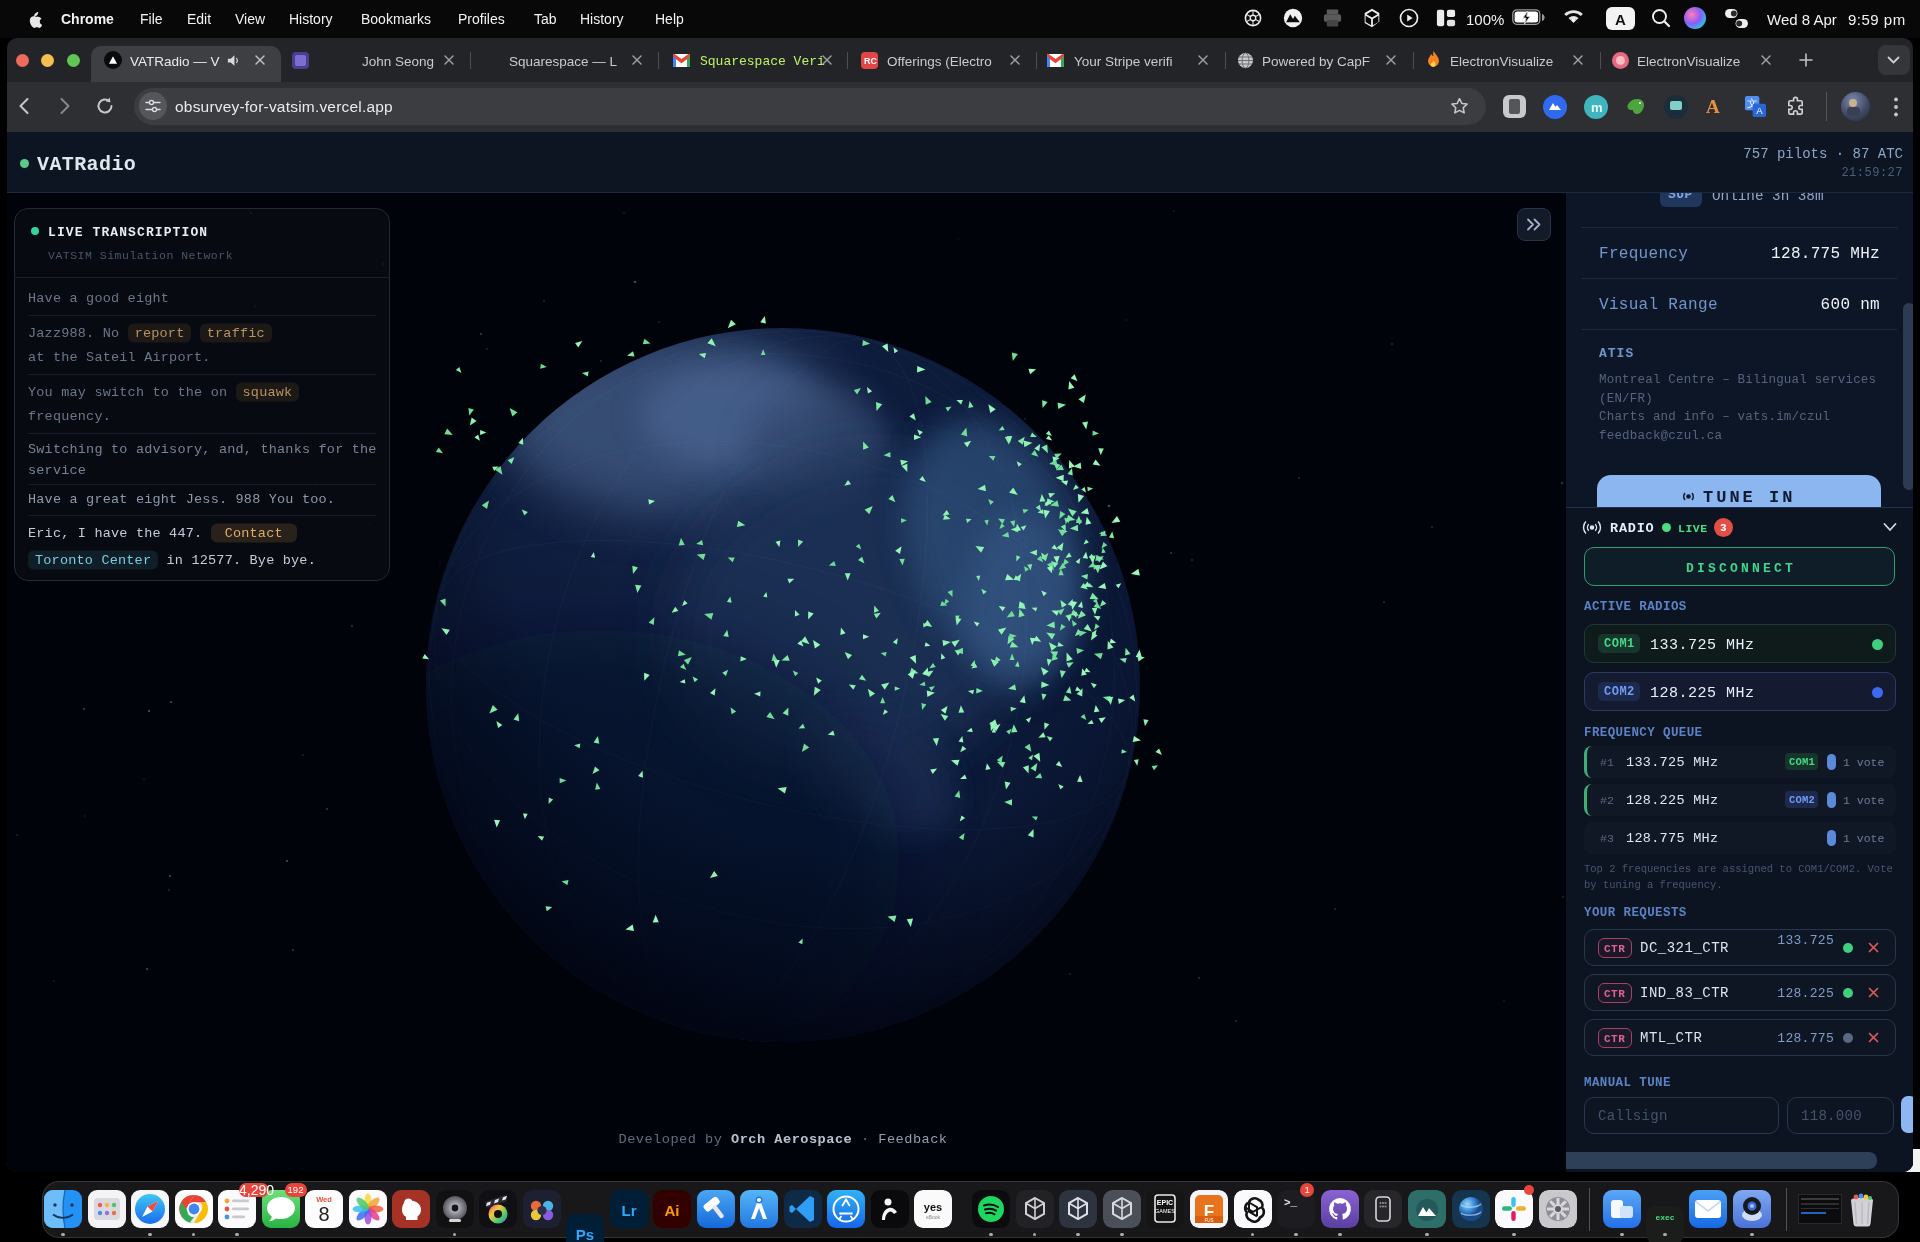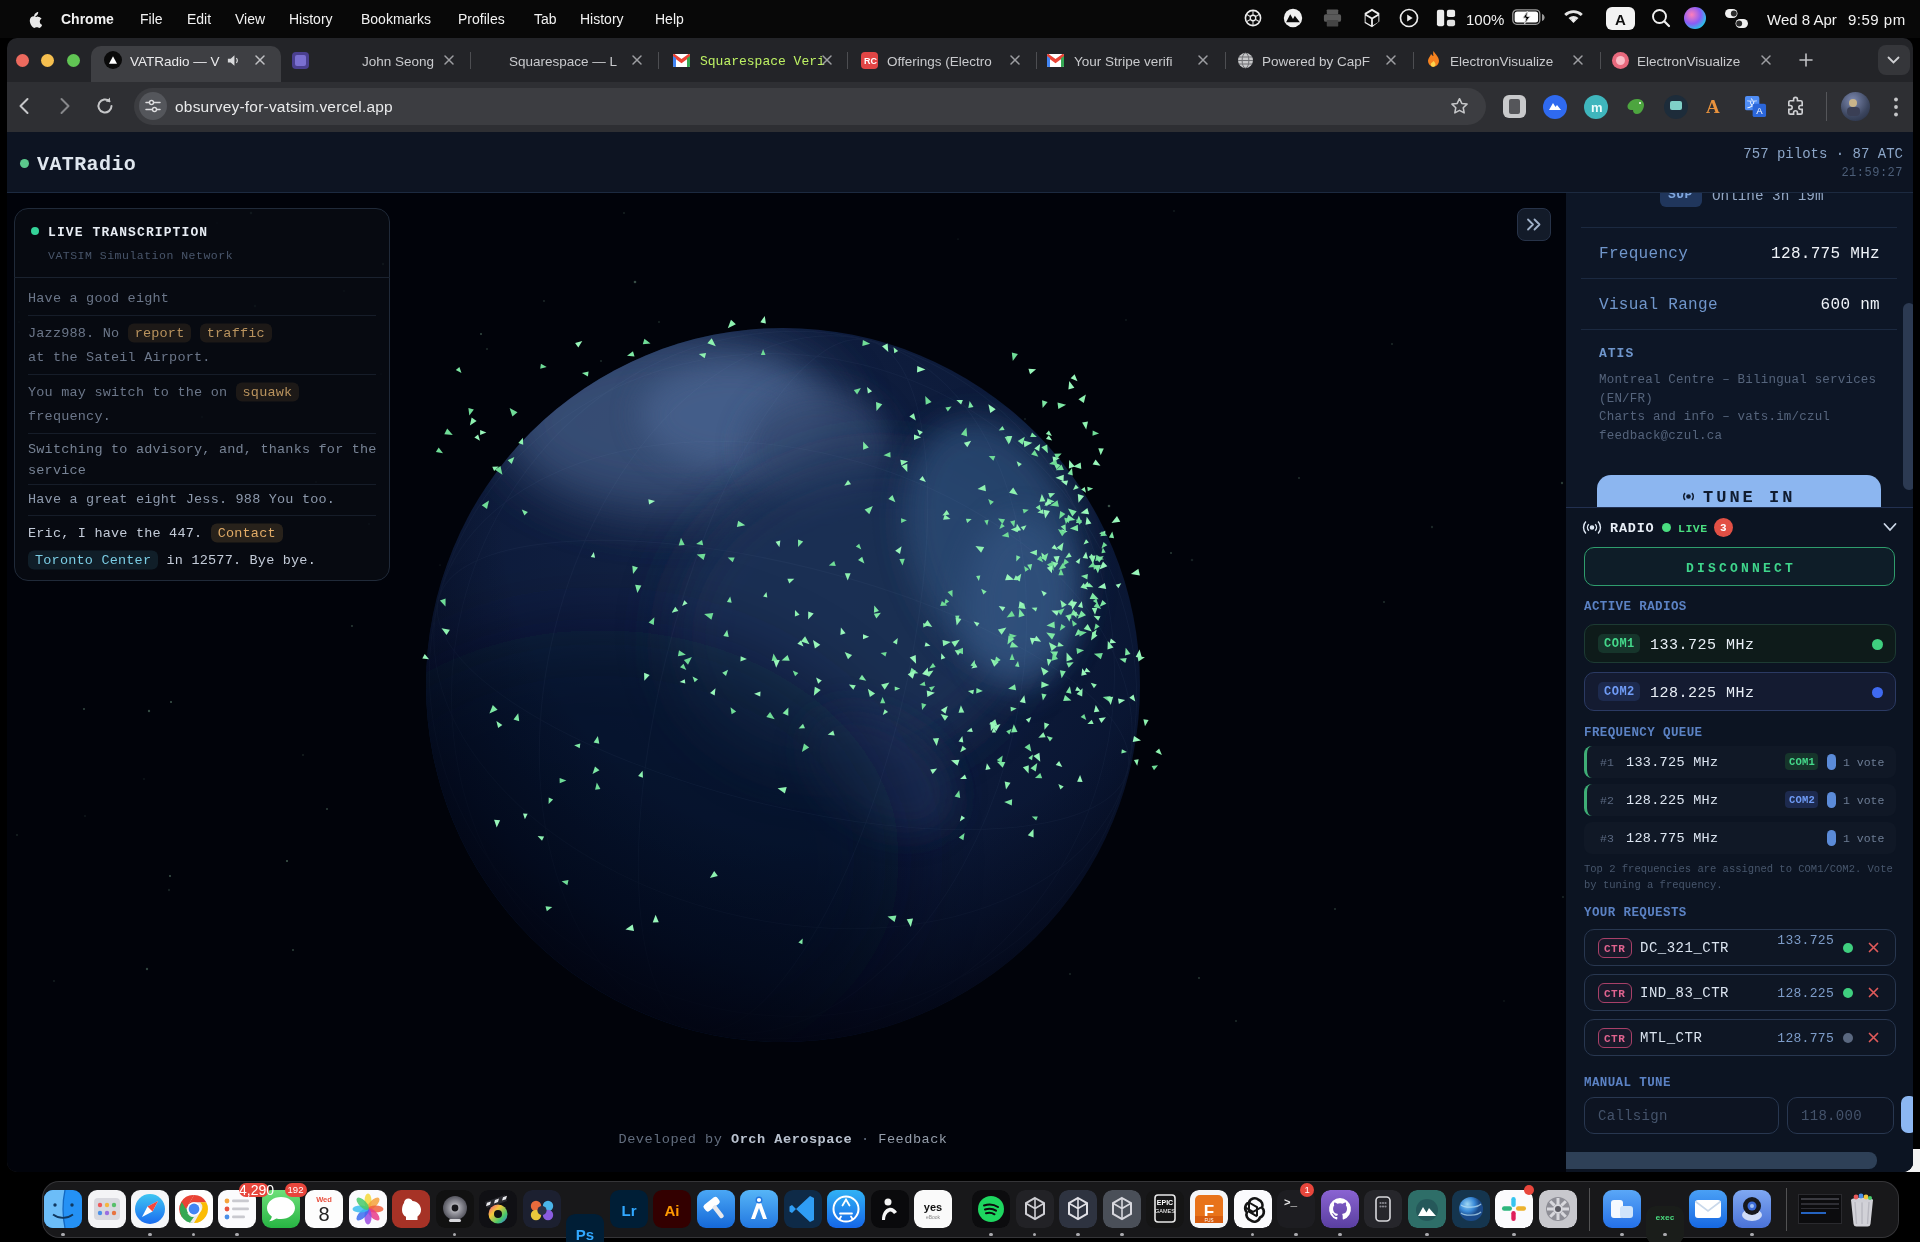--- a/index.html
+++ b/index.html
@@ -812,21 +812,21 @@
           <polygon points="496.7,827.5 494.1,819.8 500.1,820.2" fill="#99f7bb"></polygon>
           <polygon points="887.5,916.6 896.4,915.6 894.6,922.0" fill="#7ee8a4"></polygon>
           <polygon points="802.7,938.4 802.4,944.3 798.4,942.5" fill="#7ee8a4"></polygon>
           <polygon points="910.8,926.9 906.7,919.3 913.0,918.6" fill="#8ef2b0"></polygon>
         </g>
       </svg>
 <div style="position:absolute;left:783px;top:1139px;transform:translate(-50%,-50%);font-family:'Liberation Mono',monospace;font-size:13.6px;letter-spacing:0.5px;white-space:nowrap;color:#626d7e">Developed by <span style="color:#b9c2cf;font-weight:700">Orch Aerospace</span> <span style="color:#626d7e">·</span> <span style="color:#959eab">Feedback</span></div>
 <div style="position:absolute;left:1566px;top:193px;width:347px;height:979px;background:#0d1626;"></div>
 <div style="position:absolute;left:1660px;top:182px;width:42px;height:25px;background:#20365c;border-radius:6px;"></div>
 <div style="position:absolute;left:1668px;top:194px;transform:translateY(-50%);font-family:'Liberation Mono',monospace;font-size:13px;color:#7fa6dd;font-weight:700;letter-spacing:0.5px;white-space:nowrap;">SUP</div>
-<div style="position:absolute;left:1712px;top:196px;transform:translateY(-50%);font-family:'Liberation Mono',monospace;font-size:14.3px;color:#93a7c4;font-weight:400;letter-spacing:0px;white-space:nowrap;">Online 3h 19m</div>
+<div style="position:absolute;left:1712px;top:196px;transform:translateY(-50%);font-family:'Liberation Mono',monospace;font-size:14.3px;color:#93a7c4;font-weight:400;letter-spacing:0px;white-space:nowrap;">Online 3h 38m</div>
 <div style="position:absolute;left:1581px;top:227px;width:316px;height:1px;background:#1b2940;"></div>
 <div style="position:absolute;left:1581px;top:278px;width:316px;height:1px;background:#1b2940;"></div>
 <div style="position:absolute;left:1581px;top:329px;width:316px;height:1px;background:#1b2940;"></div>
 <div style="position:absolute;left:1599px;top:254px;transform:translateY(-50%);font-family:'Liberation Mono',monospace;font-size:16px;color:#7096cb;font-weight:400;letter-spacing:0.3px;white-space:nowrap;">Frequency</div>
 <div style="position:absolute;right:40px;top:254px;transform:translateY(-50%);font-family:'Liberation Mono',monospace;font-size:16px;color:#eef2f8;font-weight:400;letter-spacing:0.3px;white-space:nowrap;">128.775 MHz</div>
 <div style="position:absolute;left:1599px;top:305px;transform:translateY(-50%);font-family:'Liberation Mono',monospace;font-size:16px;color:#7096cb;font-weight:400;letter-spacing:0.3px;white-space:nowrap;">Visual Range</div>
 <div style="position:absolute;right:40px;top:305px;transform:translateY(-50%);font-family:'Liberation Mono',monospace;font-size:16px;color:#eef2f8;font-weight:400;letter-spacing:0.3px;white-space:nowrap;">600 nm</div>
 <div style="position:absolute;left:1599px;top:353px;transform:translateY(-50%);font-family:'Liberation Mono',monospace;font-size:13px;color:#6f96cc;font-weight:700;letter-spacing:1px;white-space:nowrap;">ATIS</div>
 <div style="position:absolute;left:1599px;top:380.0px;transform:translateY(-50%);font-family:'Liberation Mono',monospace;font-size:12.5px;color:#55647c;font-weight:400;letter-spacing:0.2px;white-space:nowrap;">Montreal Centre – Bilingual services</div>
 <div style="position:absolute;left:1599px;top:398.6px;transform:translateY(-50%);font-family:'Liberation Mono',monospace;font-size:12.5px;color:#55647c;font-weight:400;letter-spacing:0.2px;white-space:nowrap;">(EN/FR)</div>
@@ -942,21 +942,21 @@
 <div style="position:absolute;left:28px;top:357px;transform:translateY(-50%);font-family:'Liberation Mono',monospace;font-size:13.5px;letter-spacing:0.2px;color:#6b7689;white-space:nowrap">at the Sateil Airport.</div>
 <div style="position:absolute;left:28px;top:374px;width:348px;height:1px;background:#161d29;"></div>
 <div style="position:absolute;left:28px;top:392px;transform:translateY(-50%);font-family:'Liberation Mono',monospace;font-size:13.5px;letter-spacing:0.2px;color:#6b7689;white-space:nowrap">You may switch to the on <span style="background:rgba(190,140,70,.12);color:#b9935e;padding:2px 7px;border-radius:6px">squawk</span></div>
 <div style="position:absolute;left:28px;top:416px;transform:translateY(-50%);font-family:'Liberation Mono',monospace;font-size:13.5px;letter-spacing:0.2px;color:#6b7689;white-space:nowrap">frequency.</div>
 <div style="position:absolute;left:28px;top:433px;width:348px;height:1px;background:#161d29;"></div>
 <div style="position:absolute;left:28px;top:449px;transform:translateY(-50%);font-family:'Liberation Mono',monospace;font-size:13.5px;letter-spacing:0.2px;color:#778395;white-space:nowrap">Switching to advisory, and, thanks for the</div>
 <div style="position:absolute;left:28px;top:470px;transform:translateY(-50%);font-family:'Liberation Mono',monospace;font-size:13.5px;letter-spacing:0.2px;color:#778395;white-space:nowrap">service</div>
 <div style="position:absolute;left:28px;top:484px;width:348px;height:1px;background:#161d29;"></div>
 <div style="position:absolute;left:28px;top:499px;transform:translateY(-50%);font-family:'Liberation Mono',monospace;font-size:13.5px;letter-spacing:0.2px;color:#8d99ac;white-space:nowrap">Have a great eight Jess. 988 You too.</div>
 <div style="position:absolute;left:28px;top:515px;width:348px;height:1px;background:#161d29;"></div>
-<div style="position:absolute;left:28px;top:533px;transform:translateY(-50%);font-family:'Liberation Mono',monospace;font-size:13.5px;letter-spacing:0.2px;color:#c3cbd8;white-space:nowrap">Eric, I have the 447. <span style="background:rgba(220,160,80,.16);color:#e2ac67;padding:2px 7px;border-radius:6px">Contact</span></div>
+<div style="position:absolute;left:28px;top:533px;transform:translateY(-50%);font-family:'Liberation Mono',monospace;font-size:13.5px;letter-spacing:0.2px;color:#c3cbd8;white-space:nowrap">Eric, I have the 447. <span style="background:rgba(220,160,80,.16);color:#e2ac67;padding:2px 14px;border-radius:6px">Contact</span></div>
 <div style="position:absolute;left:28px;top:560px;transform:translateY(-50%);font-family:'Liberation Mono',monospace;font-size:13.5px;letter-spacing:0.2px;color:#c3cbd8;white-space:nowrap"><span style="background:rgba(80,180,210,.12);color:#7bcde4;padding:2px 7px;border-radius:6px">Toronto Center</span> in 12577. Bye bye.</div>
 <div style="position:absolute;left:1517px;top:208px;width:34px;height:33px;background:#131b29;border:1px solid #273349;border-radius:8px;"></div>
 <svg class="abs" style="left:1525px;top:217px" width="18" height="15" viewBox="0 0 18 15">
         <g stroke="#9fb0c8" stroke-width="1.8" fill="none" stroke-linecap="round" stroke-linejoin="round">
           <path d="M3 2.5 8 7.5 3 12.5M9.5 2.5l5 5-5 5"></path>
         </g>
       </svg>
 </div>
   </div>
 <div style="position:absolute;left:42px;top:1181px;width:1857px;height:57px;background:rgba(30,30,32,0.8);border:1px solid rgba(115,115,120,0.32);border-radius:17px"></div>

